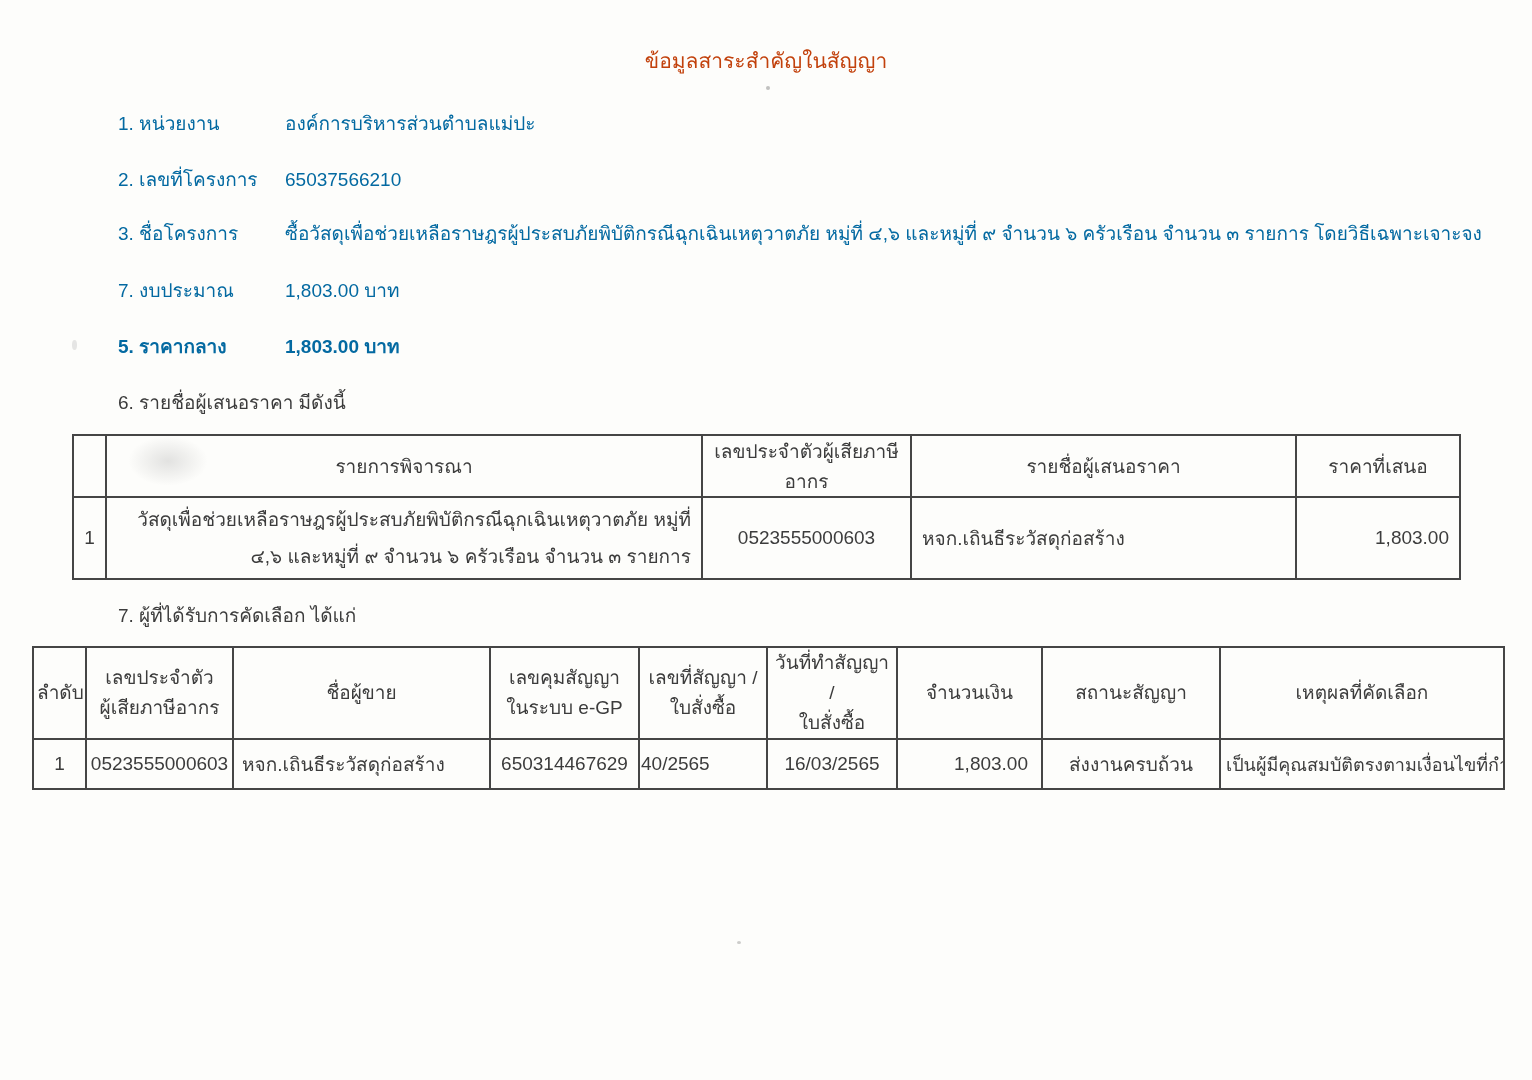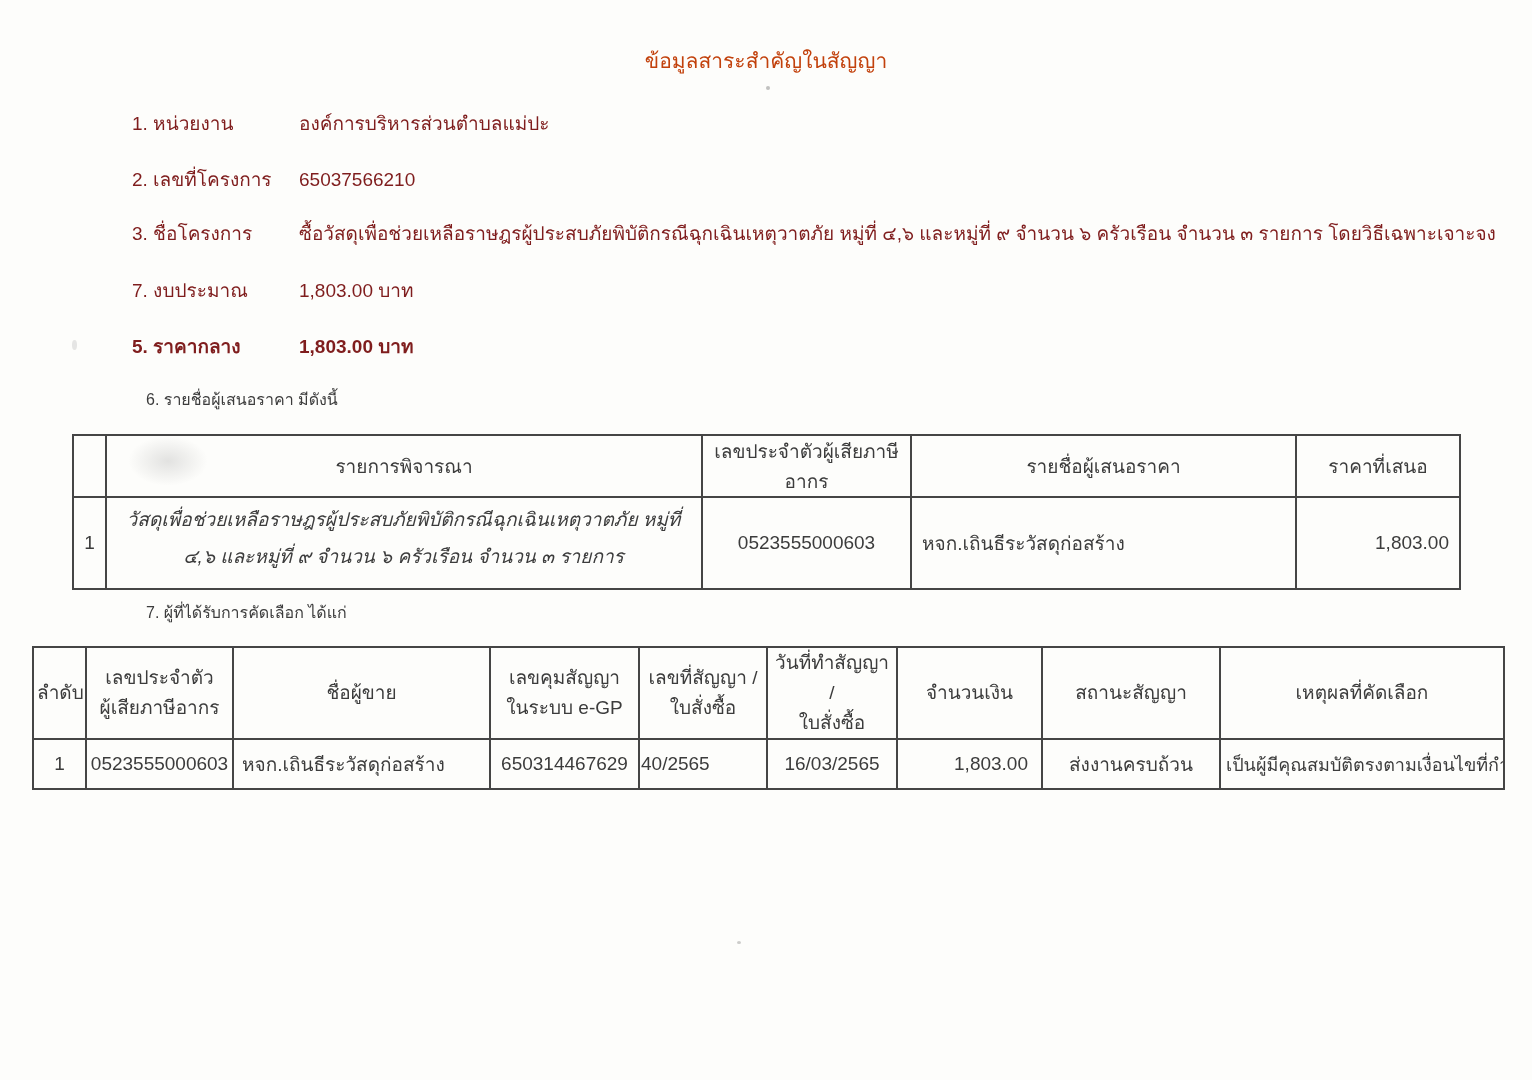--- a/index.html
+++ b/index.html
@@ -12,43 +12,42 @@
     color:#3a3a3a;
     overflow:hidden;
     -webkit-font-smoothing:antialiased;
   }
   .doc-title{
     position:absolute;top:44px;left:0;width:100%;
     text-align:center;font-size:21px;color:#c2410c;
   }
   .field{
     position:absolute;left:118px;display:flex;
-    font-size:19px;line-height:24px;color:#7f1d1d;
+    font-size:19px;line-height:24px;color:#0369a1;
     white-space:nowrap;
-    margin-left:14px;
   }
   .field .label{width:167px;flex:0 0 167px;}
   .field .value{white-space:nowrap;}
   .section-heading{
     position:absolute;left:118px;
-    font-size:16px;color:#3c3c3c;white-space:nowrap;margin-left:28px;
+    font-size:19px;color:#3c3c3c;white-space:nowrap;
   }
   table{border-collapse:collapse;table-layout:fixed;background:transparent;}
   .tbl{position:absolute;}
   .tbl th,.tbl td{
     border:2px solid #454545;
     font-weight:normal;font-size:19px;color:#3c3c3c;
     vertical-align:middle;overflow:hidden;
   }
   
   .tbl-bidders{top:434px;left:72px;width:1387px;}
   .tbl-bidders th{height:54px;text-align:center;padding:0 4px;}
   .tbl-bidders td{height:76px;}
   .tbl-bidders .c-no{text-align:center;}
-  .tbl-bidders .c-item{text-align:center;padding:2px 10px 12px 9px;line-height:37px;font-style:italic;}
+  .tbl-bidders .c-item{text-align:right;padding:2px 10px 2px 9px;line-height:37px;}
   .tbl-bidders .c-tax{text-align:center;}
   .tbl-bidders .c-bidder{text-align:left;padding-left:10px;}
   .tbl-bidders .c-price{text-align:right;padding-right:10px;}
   
   .tbl-selected{top:646px;left:32px;width:1471px;}
   .tbl-selected th{height:82px;text-align:center;line-height:30px;padding:0 3px;}
   .tbl-selected td{height:46px;}
   .tbl-selected .c-no{text-align:center;}
   .tbl-selected .c-tax{text-align:center;}
   .tbl-selected .c-vendor{text-align:left;padding-left:8px;}

